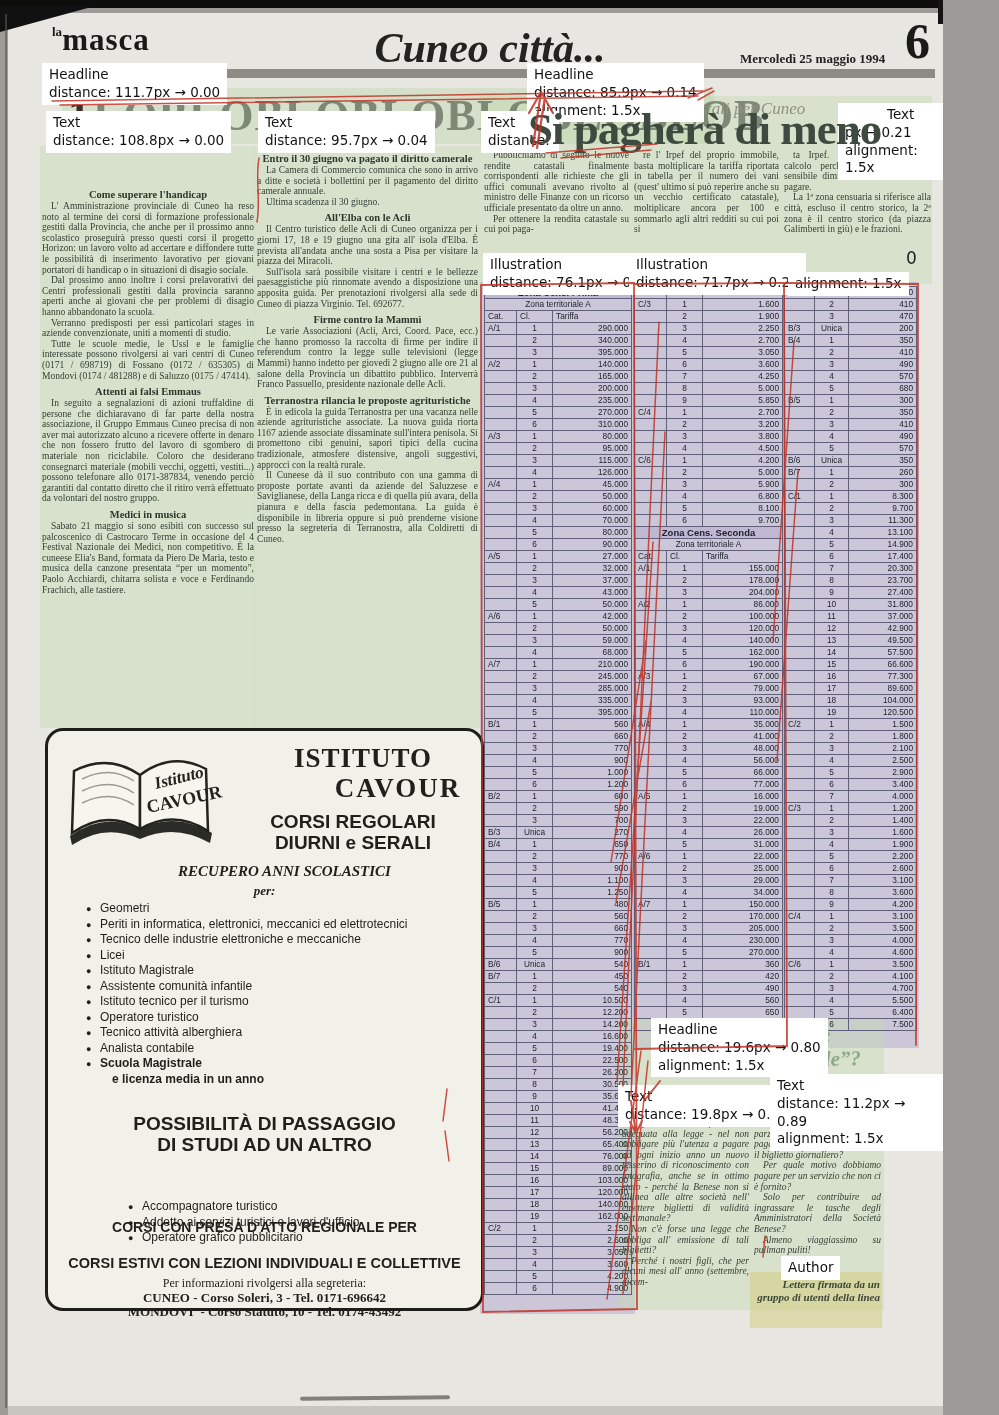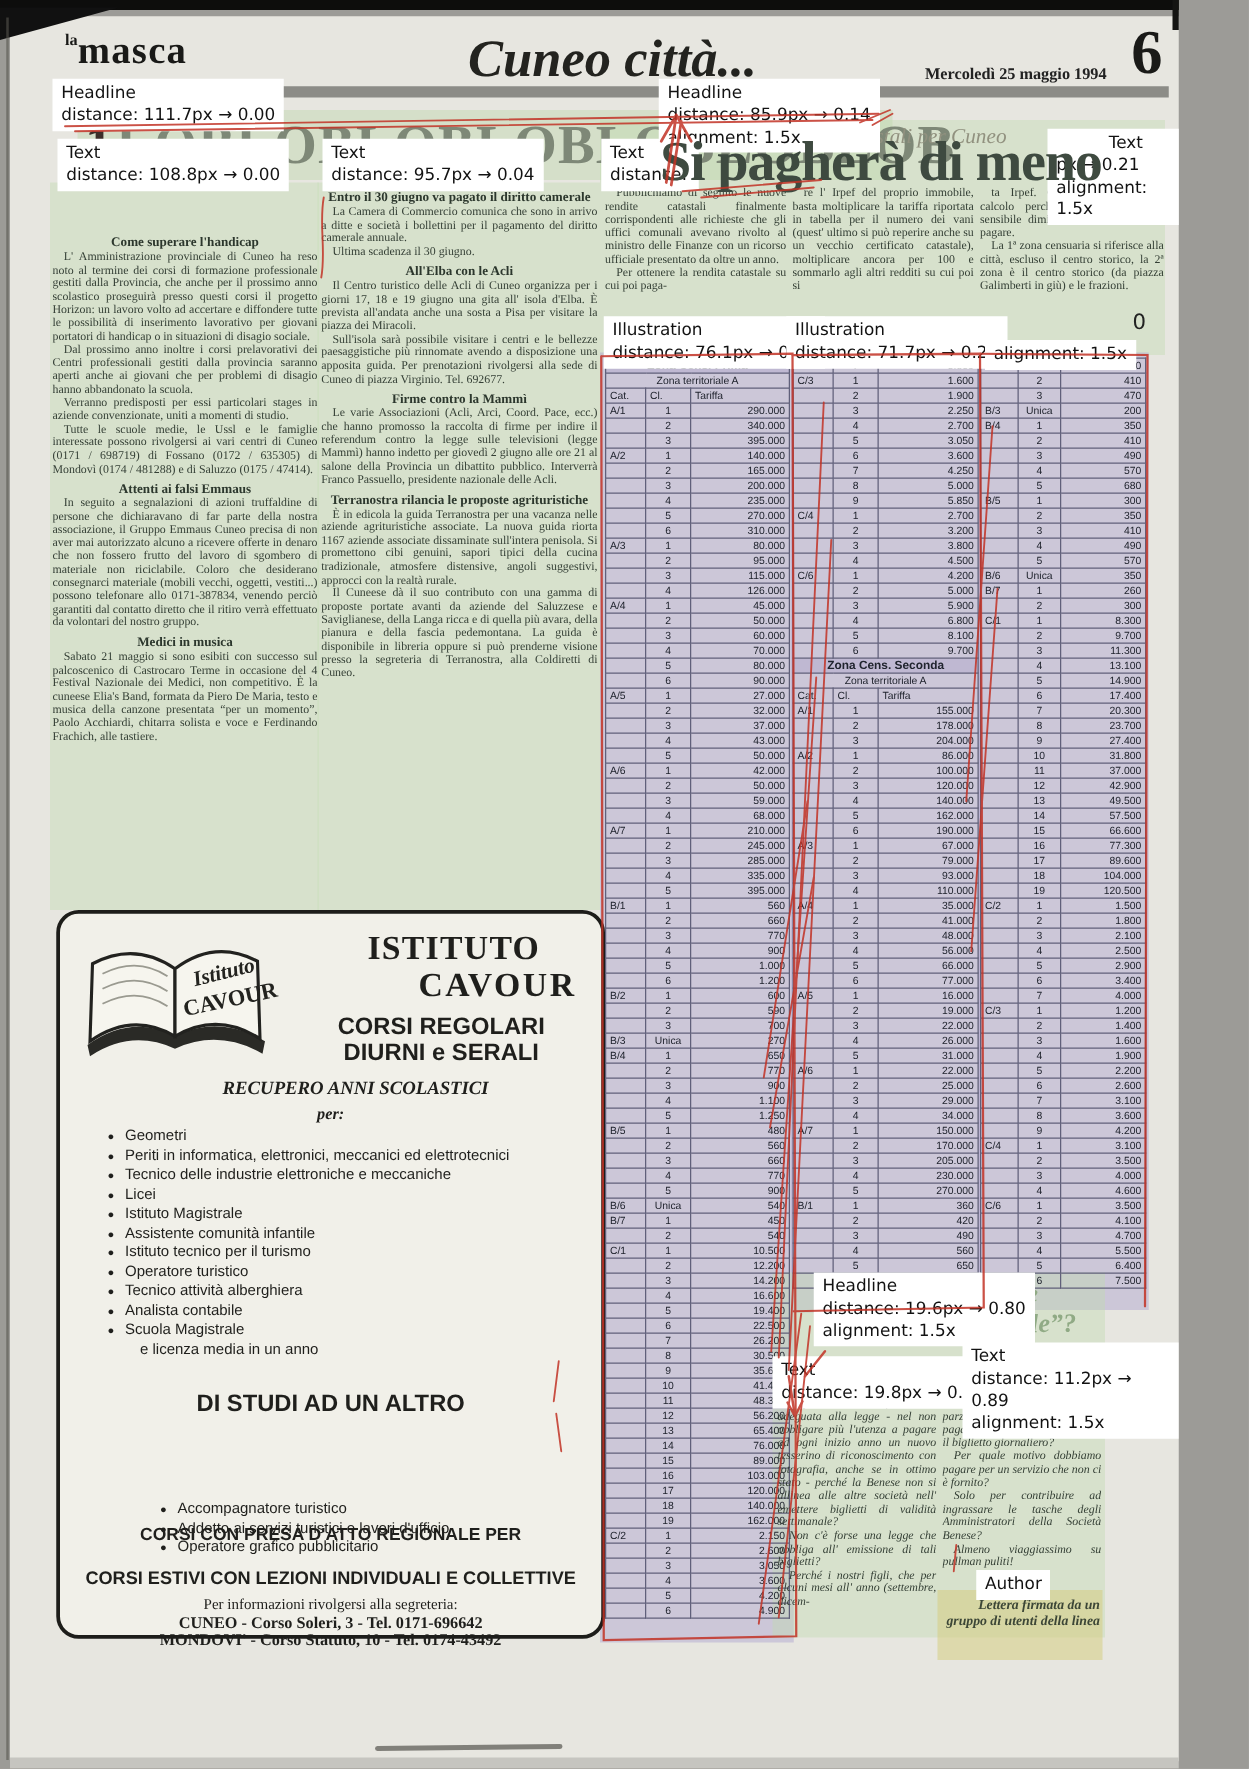--- a/index.html
+++ b/index.html
@@ -63,21 +63,21 @@
          border-radius:18px;z-index:6;color:#1f1f1c;}
   #adbox .t1{position:absolute;left:200px;top:12px;width:230px;text-align:center;font-size:27px;font-weight:bold;letter-spacing:1px;}
   #adbox .t2{position:absolute;left:235px;top:42px;width:230px;text-align:center;font-size:27px;font-weight:bold;letter-spacing:2px;}
   #adbox .s1{position:absolute;left:175px;top:80px;width:260px;text-align:center;font-size:19px;font-weight:bold;font-family:"Liberation Sans",sans-serif;}
   #adbox .s2{position:absolute;left:175px;top:101px;width:260px;text-align:center;font-size:19px;font-weight:bold;font-family:"Liberation Sans",sans-serif;}
   #adbox .rec{position:absolute;left:0;top:132px;width:100%;text-align:center;font-size:15px;font-weight:bold;font-style:italic;padding-left:20px;}
   #adbox .per{position:absolute;left:0;top:152px;width:100%;text-align:center;font-size:13px;font-weight:bold;font-style:italic;}
   #adlist{position:absolute;left:38px;top:170px;width:380px;}
   .ad-li{position:relative;padding-left:14px;font-family:"Liberation Sans",sans-serif;font-size:12px;line-height:15.5px;}
   .ad-li::before{content:"●";position:absolute;left:0;top:1px;font-size:9px;}
-  .ad-li.b{font-weight:normal;}
+  .ad-li.b{font-weight:bold;}
   .ad-li.nb{padding-left:26px;}
   .ad-li.nb::before{content:"";}
   #adbox .pass{position:absolute;left:0;top:382px;width:100%;text-align:center;font-size:19px;line-height:21px;font-weight:bold;font-family:"Liberation Sans",sans-serif;}
   #adbox .presa{position:absolute;left:0;top:448px;width:100%;text-align:center;font-size:14px;font-weight:bold;font-family:"Liberation Sans",sans-serif;margin-top:40px;}
   #adlist2{position:absolute;left:80px;top:468px;width:330px;}
   #adbox .estivi{position:absolute;left:0;top:524px;width:100%;text-align:center;font-size:14.5px;font-weight:bold;font-family:"Liberation Sans",sans-serif;}
   #adbox .info{position:absolute;left:0;top:545px;width:100%;text-align:center;font-size:12px;}
   #adbox .addr1{position:absolute;left:0;top:559px;width:100%;text-align:center;font-size:13px;font-weight:bold;}
   #adbox .addr2{position:absolute;left:0;top:573px;width:100%;text-align:center;font-size:13px;font-weight:bold;}
   #redsvg{left:0;top:0;z-index:40;pointer-events:none;}
@@ -1268,20 +1268,21 @@
         <div class="ad-li">Istituto Magistrale</div>
         <div class="ad-li">Assistente comunità infantile</div>
         <div class="ad-li">Istituto tecnico per il turismo</div>
         <div class="ad-li">Operatore turistico</div>
         <div class="ad-li">Tecnico attività alberghiera</div>
         <div class="ad-li">Analista contabile</div>
         <div class="ad-li b">Scuola Magistrale</div>
         <div class="ad-li b nb">e licenza media in un anno</div>
       </div>
     <div class="pass">
+      <div>POSSIBILITÀ DI PASSAGGIO</div>
       <div>DI STUDI AD UN ALTRO</div>
     </div>
     <div class="presa">CORSI CON PRESA D'ATTO REGIONALE PER</div>
     <div id="adlist2">
 
     <div class="ad-li">Accompagnatore turistico</div>
         <div class="ad-li">Addetto ai servizi turistici e lavori d'ufficio</div>
         <div class="ad-li">Operatore grafico pubblicitario</div>
       </div>
     <div class="estivi">CORSI ESTIVI CON LEZIONI INDIVIDUALI E COLLETTIVE</div>

